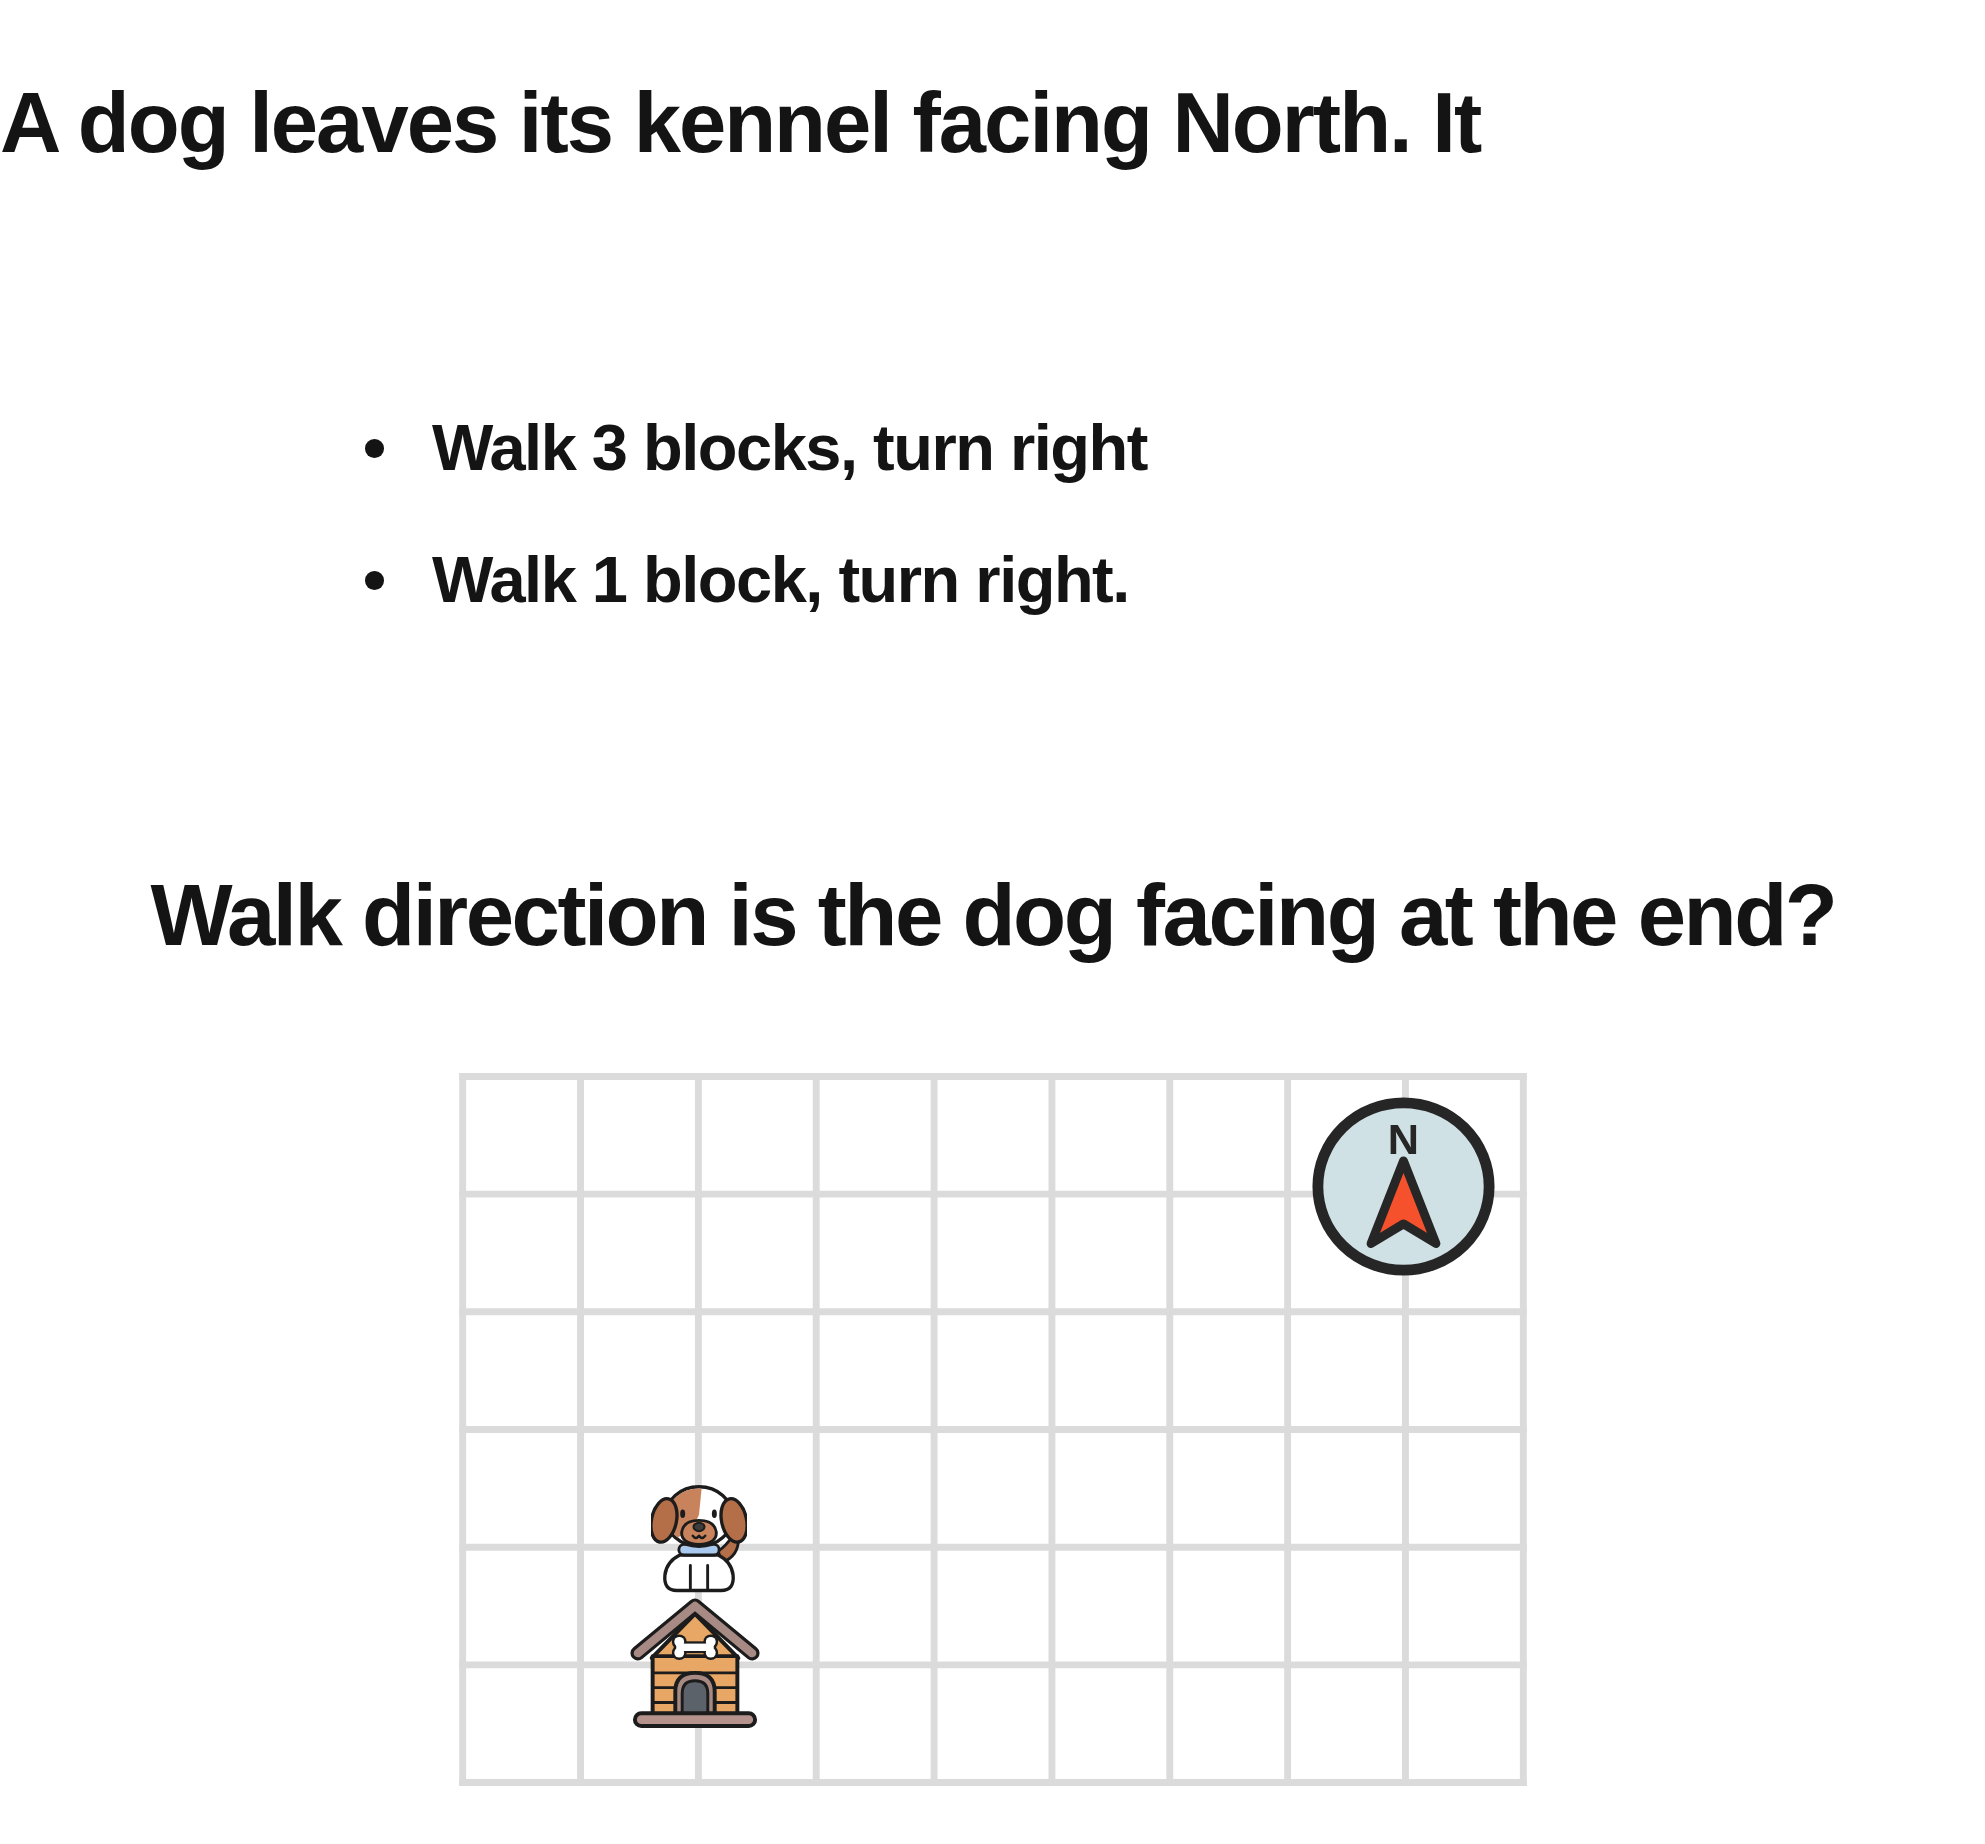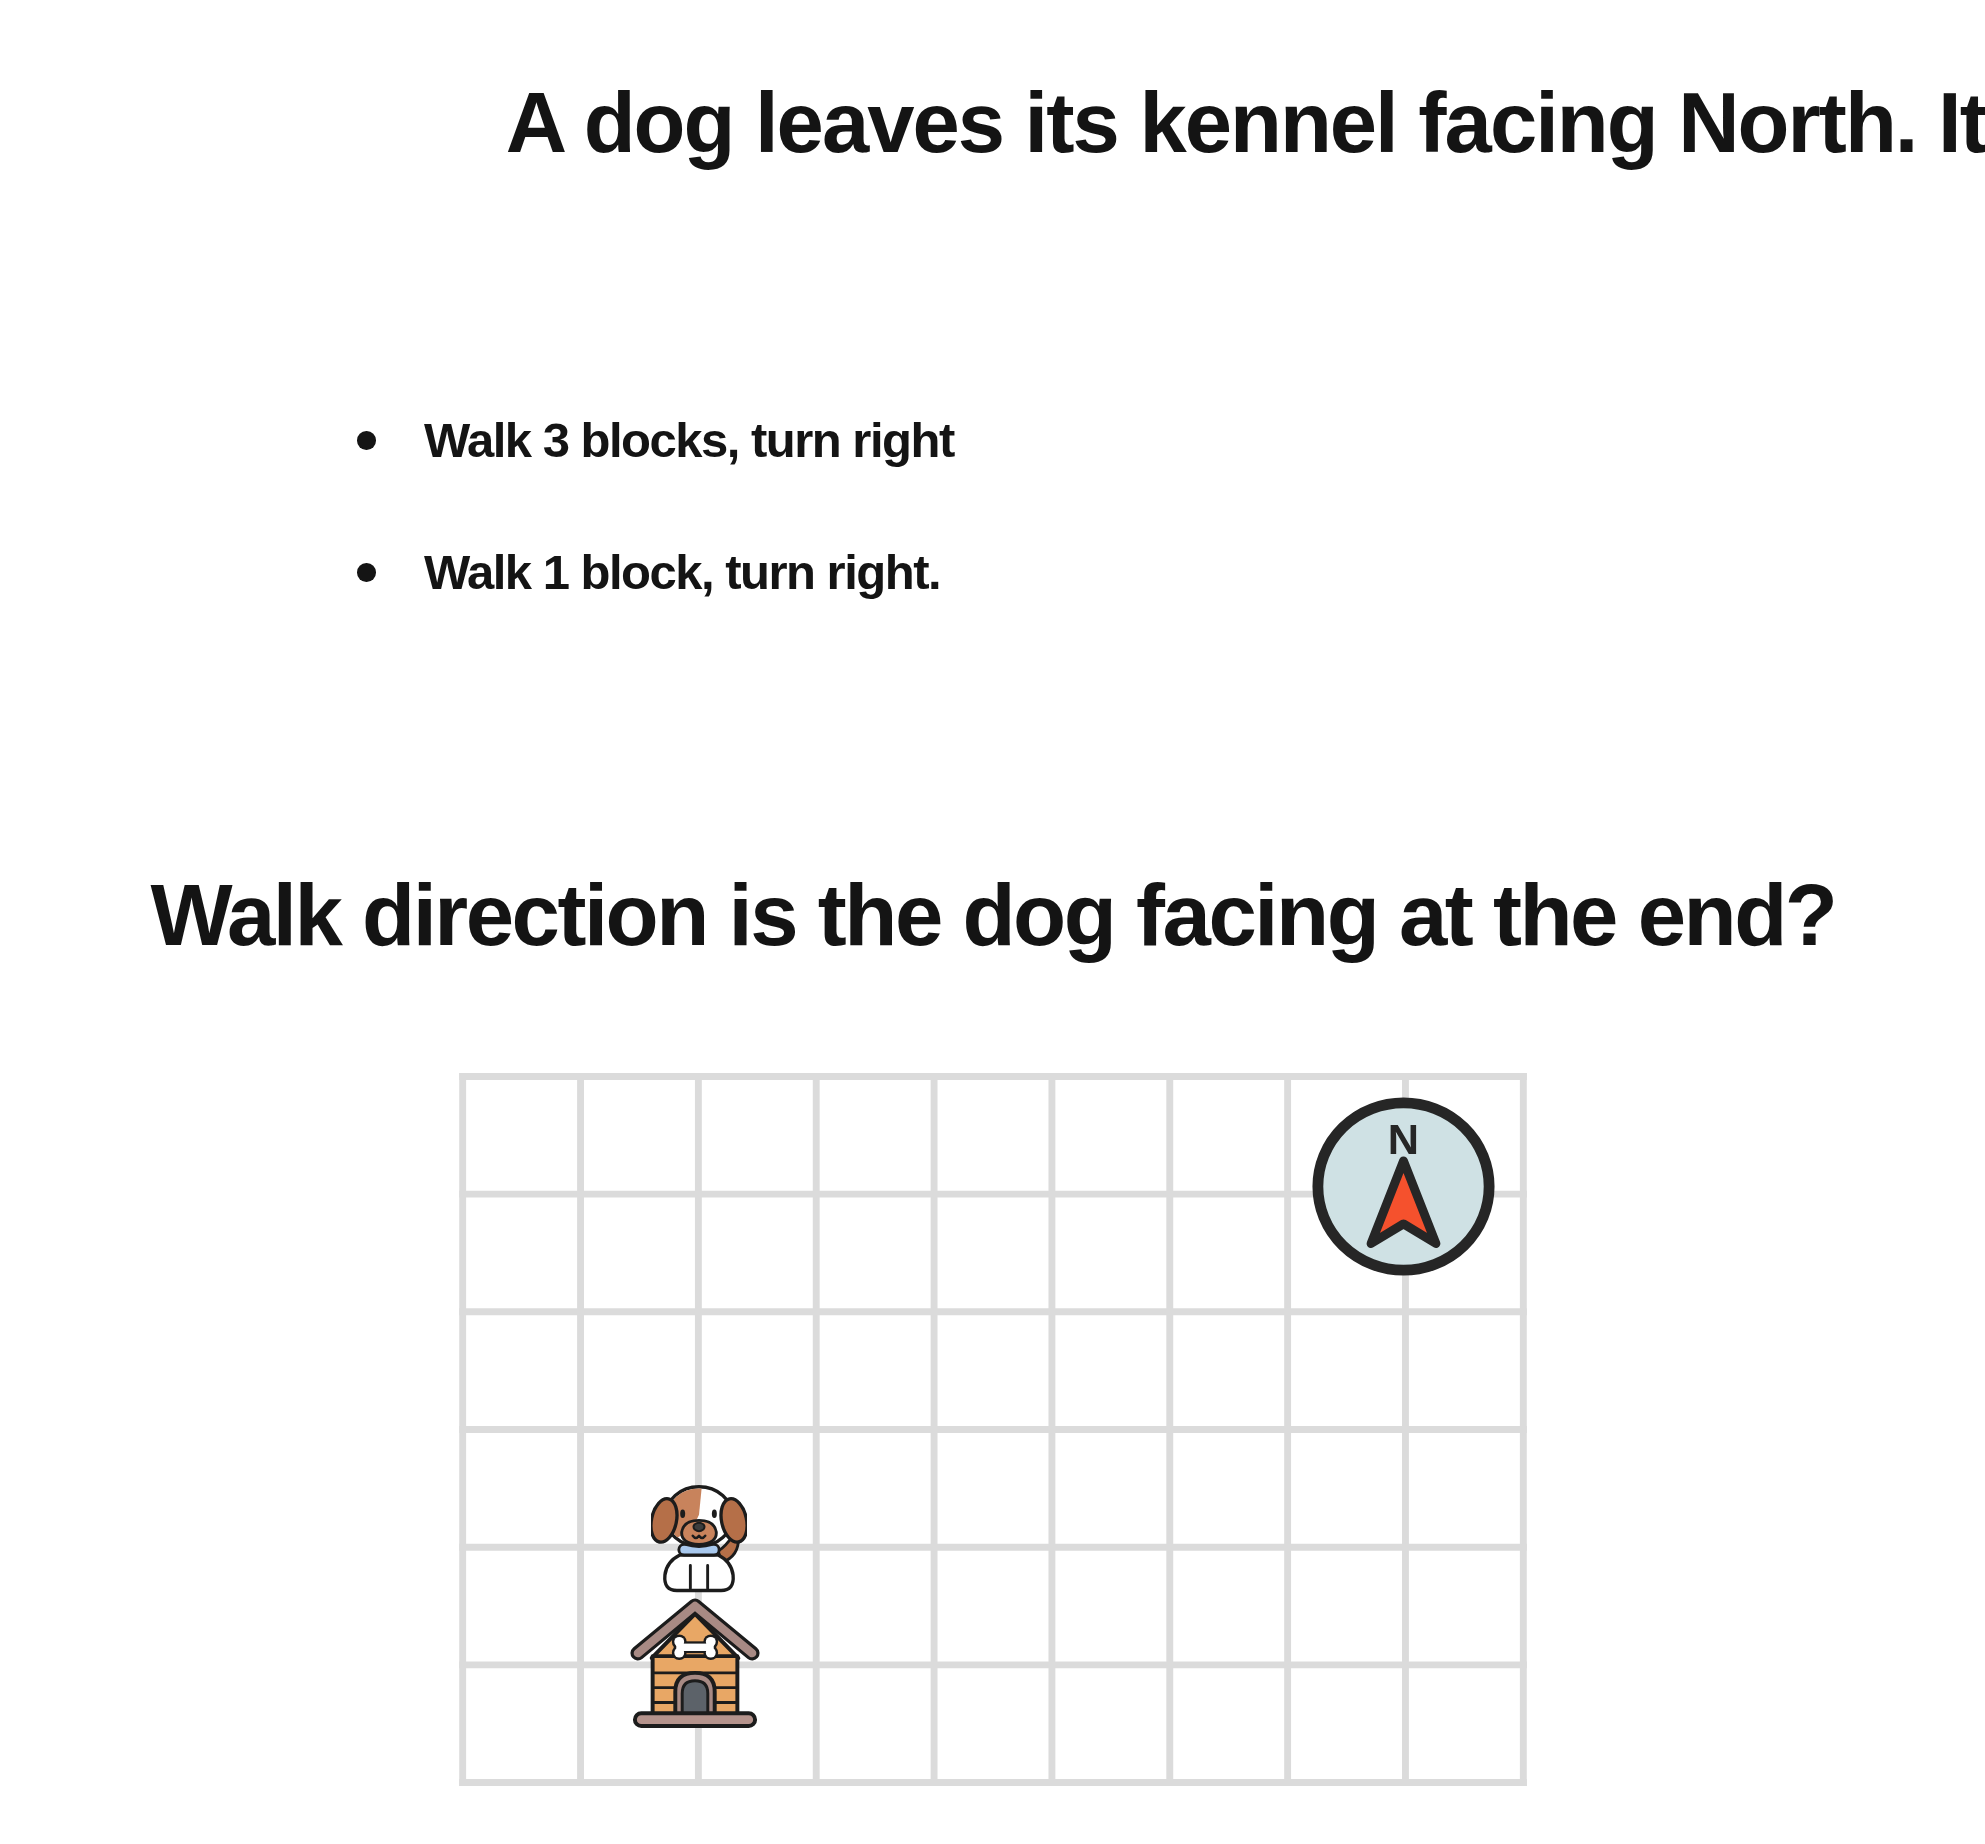--- a/index.html
+++ b/index.html
@@ -3,26 +3,26 @@
 <meta charset="utf-8">
 <style>
   html,body{margin:0;padding:0;}
   body{
     width:1986px;height:1844px;position:relative;overflow:hidden;
     background:#ffffff;color:var(--ink,#141414);
     font-family:"Liberation Sans","DejaVu Sans",sans-serif;font-weight:700;
   }
   .headline{
     position:absolute;top:55px;left:0;right:0;
-    text-align:right;font-size:85px;line-height:135px;letter-spacing:-2px;
+    text-align:left;font-size:85px;line-height:135px;letter-spacing:-2px;
     white-space:nowrap;
   }
   .steps{
-    position:absolute;top:374px;left:357px;margin:0;padding:0;list-style:none;
-    font-size:49px;letter-spacing:-1.5px;
+    position:absolute;top:374px;left:357px;margin:8px;padding:0;list-style:none;
+    font-size:65px;letter-spacing:-1.5px;
   }
   .steps li{
     position:relative;line-height:132px;padding-left:67px;white-space:nowrap;
   }
   .steps li .dot{
     position:absolute;left:0;top:50%;margin-top:-8.9px;width:18.7px;height:18.7px;
     border-radius:50%;background:var(--ink,#141414);
   }
   .question{
     position:absolute;top:865px;left:0;right:0;text-align:center;

